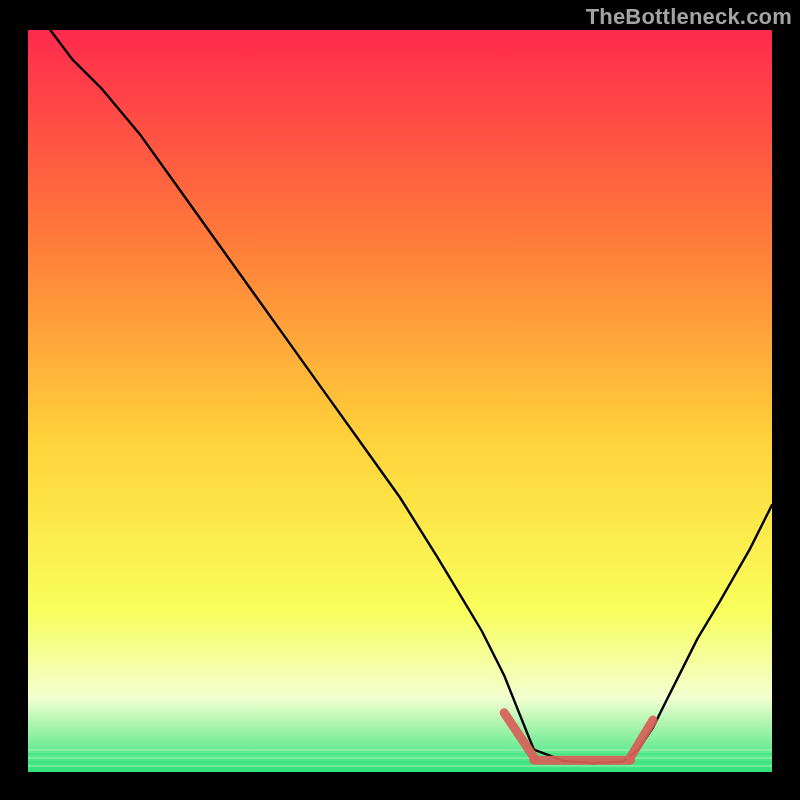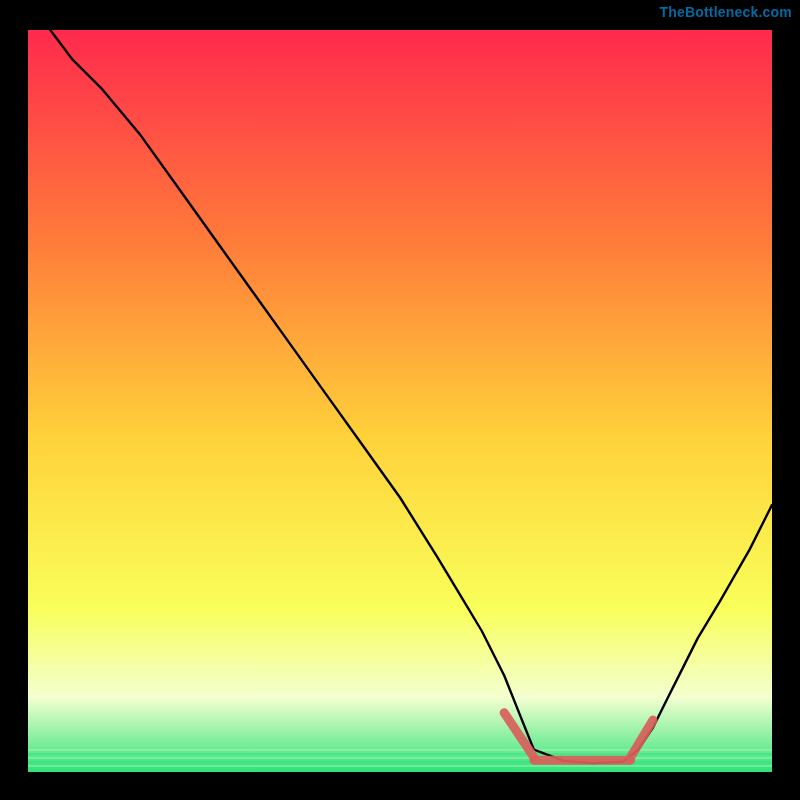--- a/index.html
+++ b/index.html
@@ -13,22 +13,22 @@
   }
   #stage {
     position: relative;
     width: 800px;
     height: 800px;
   }
   #watermark {
     position: absolute;
     top: 4px;
     right: 8px;
-    color: #0369a1;
-    font-size: 14px;
+    color: #a3a3a3;
+    font-size: 22px;
     font-weight: 600;
     letter-spacing: 0.2px;
     user-select: none;
   }
   svg {
     display: block;
   }
 </style>
 </head>
 <body>

